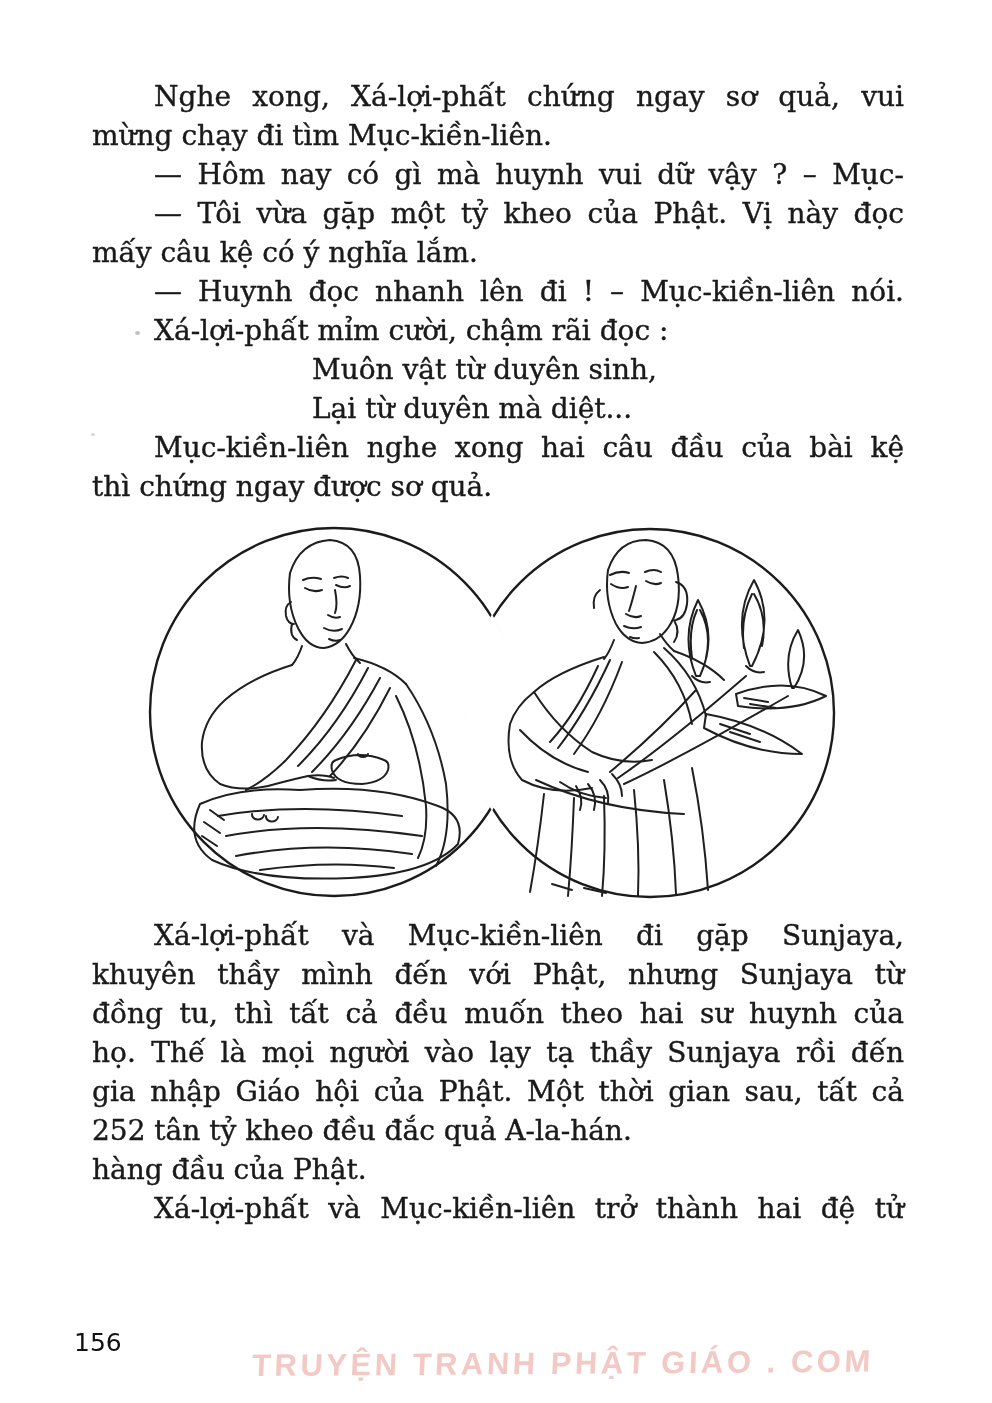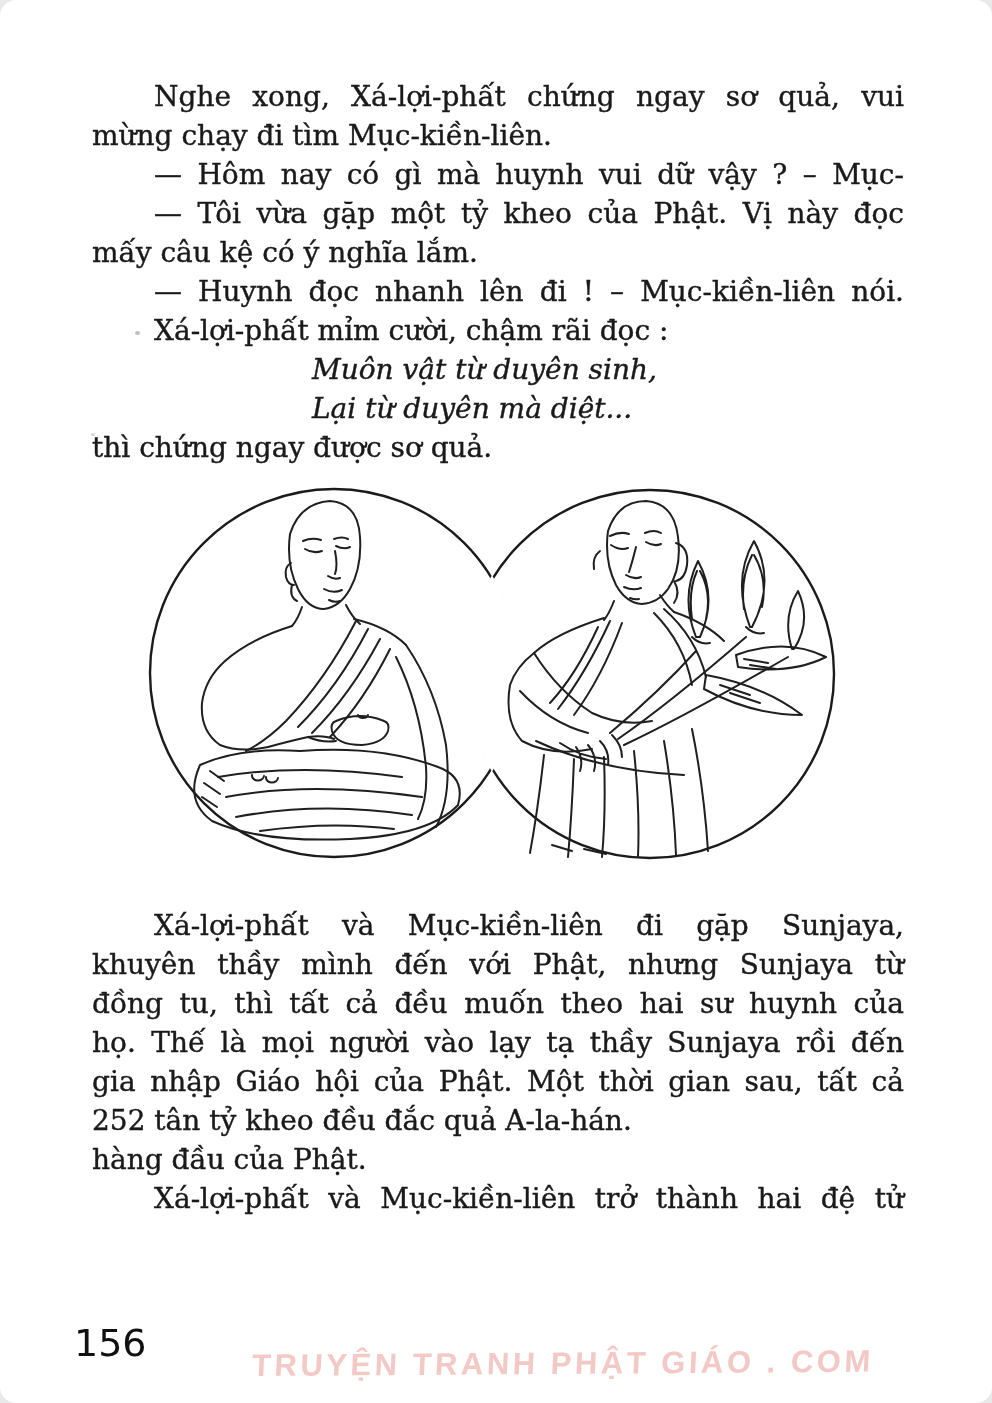--- a/index.html
+++ b/index.html
@@ -22,34 +22,33 @@
     margin:0;
     font-size:28px;
     line-height:39px;
     white-space:normal;
     -webkit-text-stroke:0.4px #1a1a1a;
   }
   .j{ text-align:justify; text-align-last:justify; }
   .ind{ text-indent:62px; }
   .verse{
     margin-left:220px;
-    font-style:italic;
   }
   .illus{
     margin-left:48px;
     margin-top:12px;
     width:710px;height:390px;
   }
   .illus svg{display:block;width:710px;height:390px;}
-  .blockB{ margin-top:37px; }
+  .blockB{ margin-top:8px; }
   .pagenum{
     position:absolute;
     left:74px;top:1326px;
     font-family:"DejaVu Sans","Liberation Sans",sans-serif;
-    font-size:38px;line-height:34px;
+    font-size:25px;line-height:34px;
     color:#111;
   }
   .watermark{
     position:absolute;
     left:252px;top:1349px;
     font-family:"Liberation Sans","DejaVu Sans",sans-serif;
     font-weight:bold;
     font-size:31px;line-height:34px;
     letter-spacing:3.5px;
     white-space:nowrap;
@@ -58,32 +57,33 @@
   }
   .speck{
     position:absolute;width:5px;height:4px;border-radius:50%;
     background:#8a8a8a;opacity:.55;
   }
   .speck.s2{width:4px;height:3px;opacity:.35;}
 </style>
 </head>
 <body>
 
-<div class="page" style="background: rgb(255, 255, 255); border-radius: 16px;">
+<div class="page" style="background: rgb(255, 255, 255);">
   <div class="text-col">
 
     <p class="ln j ind">Nghe xong, Xá-lợi-phất chứng ngay sơ quả, vui</p>
     <p class="ln">mừng chạy đi tìm Mục-kiền-liên.</p>
     <p class="ln j ind">— Hôm nay có gì mà huynh vui dữ vậy ? – Mục-</p>
     <p class="ln j ind">— Tôi vừa gặp một tỷ kheo của Phật. Vị này đọc</p>
     <p class="ln">mấy câu kệ có ý nghĩa lắm.</p>
     <p class="ln j ind">— Huynh đọc nhanh lên đi ! – Mục-kiền-liên nói.</p>
     <p class="ln ind">Xá-lợi-phất mỉm cười, chậm rãi đọc :</p>
     <p class="ln verse">Muôn vật từ duyên sinh,</p>
     <p class="ln verse">Lại từ duyên mà diệt...</p>
+    <p class="ln j ind">Mục-kiền-liên nghe xong hai câu đầu của bài kệ</p>
     <p class="ln">thì chứng ngay được sơ quả.</p>
 
     <div class="illus">
       <svg viewBox="0 0 710 390" xmlns="http://www.w3.org/2000/svg">
 
         <g stroke="#1b1b1b" stroke-width="2.4" fill="none">
           <circle cx="194" cy="194" r="184"></circle>
           <circle cx="510" cy="195" r="184"></circle>
         </g>
 

